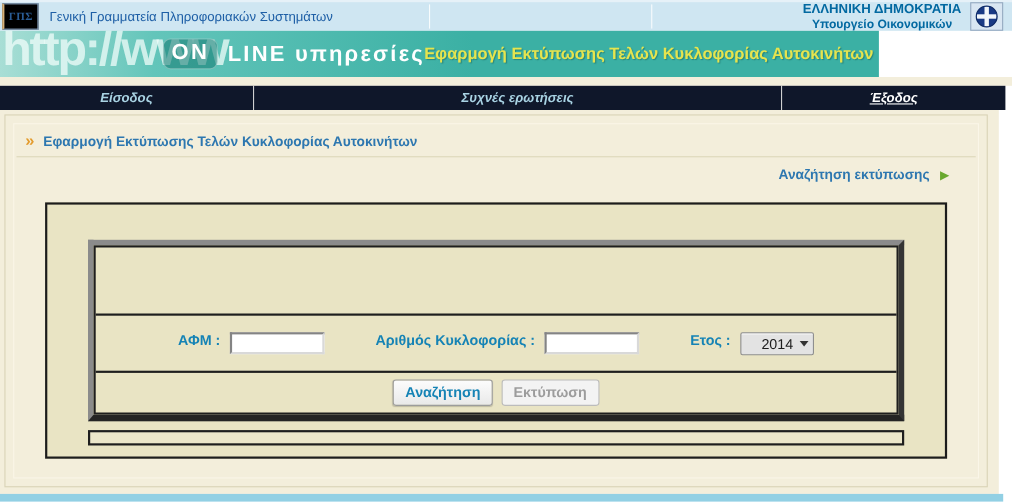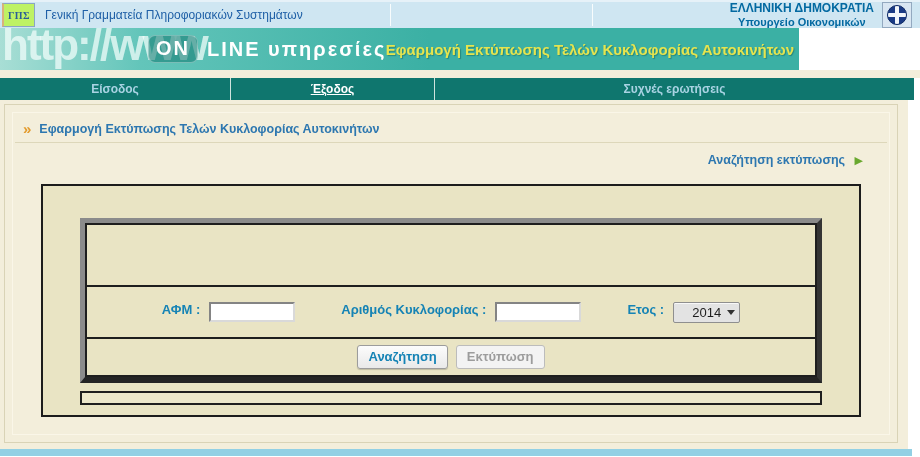--- a/index.html
+++ b/index.html
@@ -8,21 +8,21 @@
     font-family:"Liberation Sans", sans-serif; position:relative;
   }
   
   .topbar {
     height:28px; width:920px; background:#cfe6f2; border-top:2px solid #e6f1f8;
     display:flex; align-items:center; position:relative;
   }
   .topbar-sep { position:absolute; top:2px; bottom:2px; width:1px; background:rgba(255,255,255,0.85); }
   .sep1 { left:390px; } .sep2 { left:592px; }
   .logo {
-    width:33px; height:24px; margin-left:2px; background:#bef264;
+    width:33px; height:24px; margin-left:2px; background:#000000;
     border:1px solid #8aa6c4; border-left:2px solid #d8b27a;
     display:flex; align-items:center; justify-content:center;
   }
   .logo span { font:bold 10px "Liberation Serif", serif; color:#2a5d96; letter-spacing:0.5px; }
   .org-name { margin-left:10px; font-weight:normal; font-size:12px; color:#1e5fa6; }
   .topbar-right { margin-left:auto; display:flex; align-items:center; }
   .gov-text { text-align:center; line-height:1.15; color:#0369a1; }
   .gov-text .l1 { font-weight:bold; font-size:12px; }
   .gov-text .l2 { font-weight:bold; font-size:11px; }
   .emblem {
@@ -55,21 +55,21 @@
     background:rgba(18,122,113,0.55); border:1px solid rgba(255,255,255,0.35);
     border-radius:7px; padding:1px 7px 2px;
   }
   .banner-app-title {
     position:absolute; right:5px; top:50%; transform:translateY(-50%);
     color:#e6e44e; font-size:15px; font-weight:bold; white-space:nowrap;
     text-shadow:1px 1px 1px rgba(0,60,55,0.35);
   }
   
   .gap { height:8px; width:920px; background:#f3eedb; }
-  .menubar { height:22px; width:914px; background:#0f766e; display:flex; }
+  .menubar { height:22px; width:914px; background:#0f172a; display:flex;font-style:italic; }
   .menu-item {
     flex:0 0 230px; display:flex; align-items:center; justify-content:center;
     font-size:12px; font-weight:bold; color:#a9d3e3; cursor:pointer;
   }
   .menu-item.mid { flex:0 0 480px; border-left:1px solid rgba(255,255,250,0.8); }
   .menu-item.exit {
     flex:1 1 auto; border-left:1px solid rgba(255,255,250,0.8);
     color:#ffffff; text-decoration:underline;
   }
   
@@ -160,22 +160,22 @@
     <span class="on-box">ON</span>
     <span>LINE υπηρεσίες</span>
   </span>
   <span class="banner-app-title">Εφαρμογή Εκτύπωσης Τελών Κυκλοφορίας Αυτοκινήτων</span>
 </div>
 
 <div class="gap"></div>
 
 <div class="menubar">
   <div class="menu-item">Είσοδος</div>
+  <div class="menu-item mid">Συχνές ερωτήσεις</div>
   <div class="menu-item exit">Έξοδος</div>
-  <div class="menu-item mid">Συχνές ερωτήσεις</div>
 </div>
 
 <div class="content-outer">
   <div class="content-frame">
     <div class="content-inner">
 
       <div class="title-row">
         <span class="chevrons">»</span>
         <span class="page-title">Εφαρμογή Εκτύπωσης Τελών Κυκλοφορίας Αυτοκινήτων</span>
       </div>

